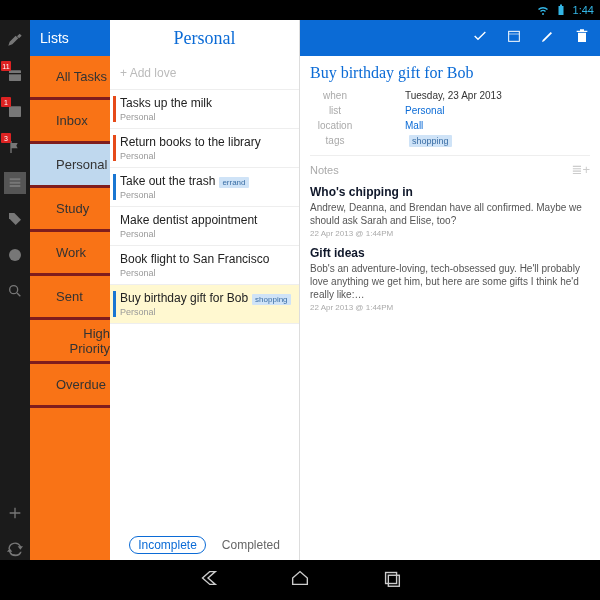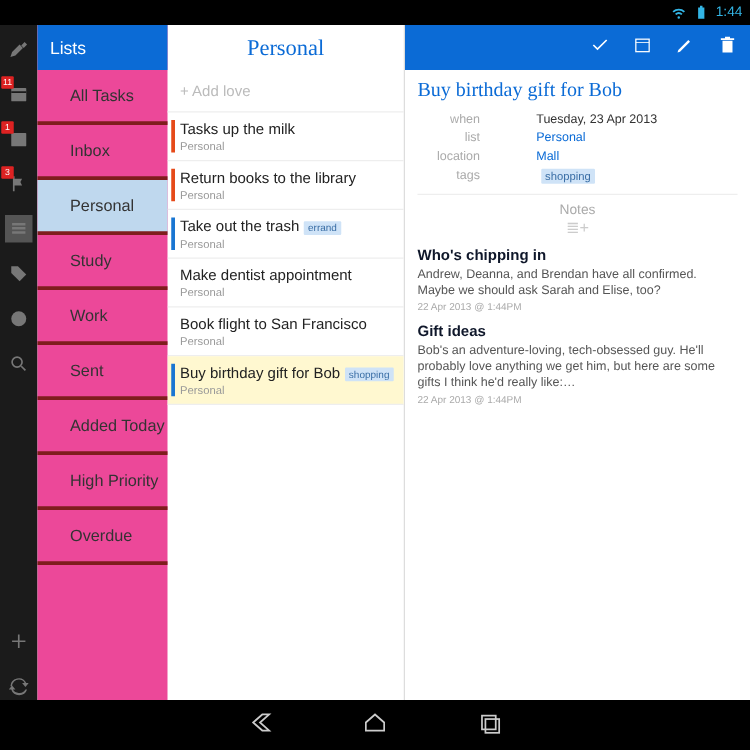--- a/index.html
+++ b/index.html
@@ -7,21 +7,21 @@
   .statusbar{height:20px;background:#000;color:#33b5e5;display:flex;justify-content:flex-end;align-items:center;padding:0 6px;font-size:11px;gap:6px;}
   .statusbar svg{width:12px;height:12px;fill:#33b5e5;}
   .app{display:flex;height:540px;background:#fff;}
   
   .toolcol{width:30px;background:#1b1b1b;display:flex;flex-direction:column;align-items:center;padding-top:8px;gap:14px;color:#888;}
   .toolcol .ticon{width:22px;height:22px;position:relative;display:flex;align-items:center;justify-content:center;}
   .toolcol svg{width:16px;height:16px;fill:#777;}
   .badge{position:absolute;top:-3px;left:-3px;background:#d22;color:#fff;font-size:7px;width:10px;height:10px;border-radius:1px;display:flex;align-items:center;justify-content:center;}
   .toolcol .sel{background:#555;}
   
-  .listcol{width:104px;background:#ec4899;display:flex;flex-direction:column;font-size:13px;text-align:right;}
+  .listcol{width:80px;background:#f97316;display:flex;flex-direction:column;font-size:13px;text-align:right;}
   .listcol .hdr{height:36px;background:#0b6bd6;color:#fff;display:flex;align-items:center;padding-left:10px;font-size:14px;}
   .listcol .item{height:44px;display:flex;align-items:center;padding-left:26px;color:#333;border-bottom:3px solid #7f1d1d;cursor:pointer;}
   .listcol .item.sel{background:#bfd8ee;}
   
   .taskcol{width:190px;border-right:1px solid #ddd;display:flex;flex-direction:column;}
   .taskcol .hdr{height:36px;display:flex;align-items:center;justify-content:center;}
   .handwrite{font-family:"Segoe Script","Brush Script MT",cursive;color:#0b6bd6;font-size:18px;}
   .addtask{height:34px;color:#bbb;display:flex;align-items:center;padding-left:10px;border-bottom:1px solid #eee;font-size:12px;}
   .tasks{flex:1;overflow:hidden;}
   .task{border-bottom:1px solid #eee;padding:6px 6px 6px 10px;position:relative;cursor:pointer;}
@@ -34,24 +34,24 @@
   .task.sel{background:#fff8d0;}
   .filterbar{height:30px;display:flex;align-items:center;justify-content:center;gap:16px;font-family:"Segoe Script",cursive;font-size:12px;color:#666;}
   .filterbar .active{color:#0b6bd6;border:1px solid #0b6bd6;border-radius:12px;padding:1px 8px;}
   
   .detcol{flex:1;display:flex;flex-direction:column;}
   .detcol .hdr{height:36px;background:#0b6bd6;display:flex;align-items:center;justify-content:flex-end;padding-right:10px;gap:18px;}
   .detcol .hdr svg{width:16px;height:16px;fill:#fff;}
   .detcol .body{padding:8px 10px;font-size:11px;color:#444;overflow:hidden;}
   .det-title{color:#0b6bd6;font-family:"Segoe Script",cursive;font-size:16px;margin-bottom:8px;}
   .meta{display:grid;grid-template-columns:50px 1fr;gap:4px 6px;font-size:10px;margin-bottom:8px;}
-  .meta .k{color:#aaa;text-align:right;}
+  .meta .k{color:#aaa;text-align:center;}
   .meta .v{color:#333;margin-left:39px;}
   .meta .vblue{color:#0b6bd6;}
-  .noteshdr{display:flex;justify-content:space-between;align-items:center;border-top:1px solid #eee;padding-top:6px;margin-top:4px;flex-direction:column;}
+  .noteshdr{display:flex;justify-content:space-between;align-items:center;border-top:1px solid #eee;padding-top:6px;margin-top:4px;}
   .noteshdr .lbl{color:#aaa;font-size:11px;}
   .note{margin-top:8px;}
   .note .ntitle{font-size:12px;font-weight:bold;color:#0f172a;}
   .note .ntext{font-size:10px;color:#555;margin-top:2px;line-height:1.3;}
   .note .ntime{font-size:8px;color:#aaa;margin-top:2px;}
   
   .navbar{height:40px;background:#000;display:flex;align-items:center;justify-content:center;gap:70px;}
   .navbar svg{width:22px;height:22px;fill:none;stroke:#ccc;stroke-width:1.5;}
 </style>
 </head>
@@ -142,23 +142,20 @@
     <div class="item">
         <span>Study</span>
       </div>
     <div class="item">
         <span>Work</span>
       </div>
     <div class="item">
         <span>Sent</span>
       </div>
     <div class="item">
-        <span>Added Today</span>
-      </div>
-    <div class="item">
         <span>High Priority</span>
       </div>
     <div class="item">
         <span>Overdue</span>
       </div>
   </div>
 
   <div class="taskcol">
     <div class="hdr">
         <span class="handwrite">Personal</span>
@@ -188,20 +185,24 @@
         </div>
       <div class="task">
           <div class="title">Book flight to San Francisco</div>
           <div class="sub">Personal</div>
         </div>
       <div class="task blue sel">
           <span class="bar"></span>
           <div class="title"><span>Buy birthday gift for Bob</span><span class="tag">shopping</span></div>
           <div class="sub">Personal</div>
         </div>
+    </div>
+    <div class="filterbar">
+      <span class="active">Incomplete</span>
+      <span>Completed</span>
     </div>
   </div>
 
   <div class="detcol">
     <div class="hdr">
       <span><svg viewBox="0 0 24 24">
             <path d="M4 12l5 5L20 6" stroke="#fff" stroke-width="2" fill="none"></path>
           </svg></span>
       <span><svg viewBox="0 0 24 24">
             <rect x="4" y="5" width="16" height="15" fill="none" stroke="#fff" stroke-width="1.5"></rect>

